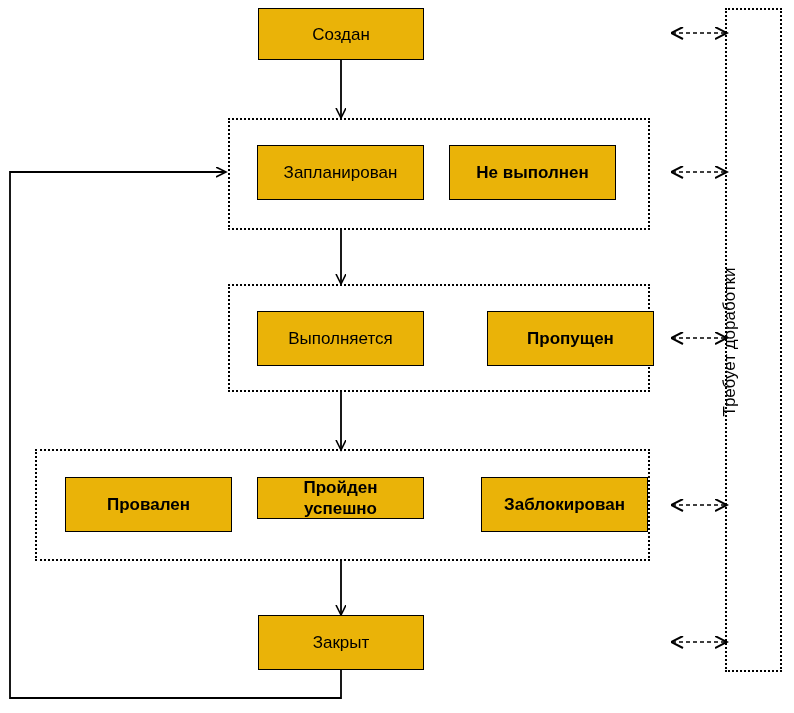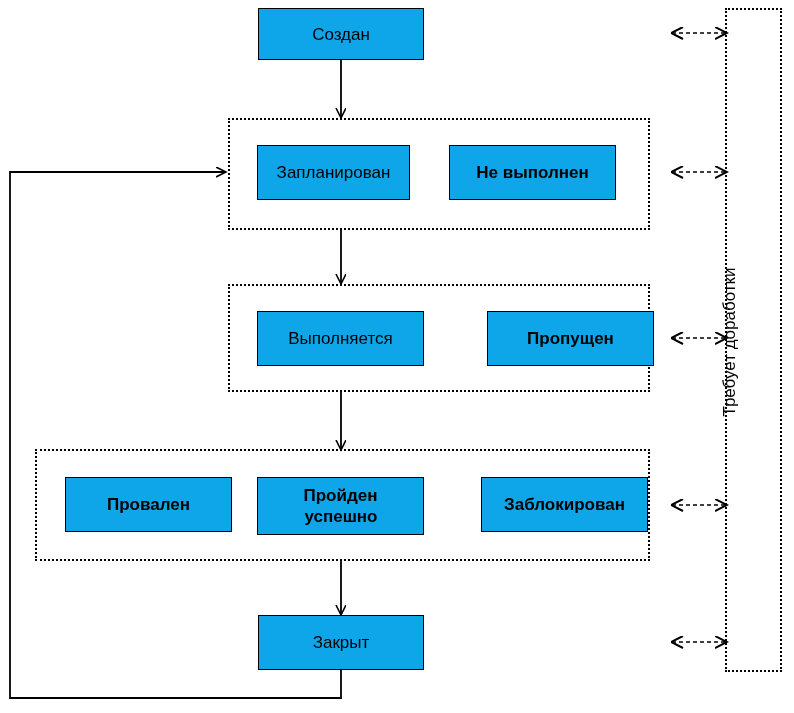--- a/index.html
+++ b/index.html
@@ -15,21 +15,21 @@
     position: relative;
     width: 794px;
     height: 713px;
     background: #ffffff;
     overflow: hidden;
   }
   .node {
     position: absolute;
     box-sizing: border-box;
     border: 1.6px solid #000000;
-    background: #0ea5e9;
+    background: #eab308;
     display: flex;
     align-items: center;
     justify-content: center;
     text-align: center;
     font-size: 17px;
     line-height: 21px;
     color: #000000;
     white-space: pre-line;
   }
   .node.bold { font-weight: bold; }
@@ -101,30 +101,30 @@
   <div class="group" style="left:228px; top:284px; width:422px; height:108px;"></div>
 
   <div class="group" style="left:35px; top:449px; width:615px; height:112px;"></div>
 
   <div class="group" style="left:725px; top:8px; width:57px; height:664px;"></div>
 
   <div class="vlabel" style="left:630px; top:332px; width:200px;">Требует доработки</div>
 
   <div class="node" style="left:258px; top:8px; width:166px; height:52px;">Создан</div>
 
-  <div class="node" style="left:257px; top:145px; width:153px; height:55px;">Запланирован</div>
+  <div class="node" style="left:257px; top:145px; width:167px; height:55px;">Запланирован</div>
 
   <div class="node" style="left:257px; top:311px; width:167px; height:55px;">Выполняется</div>
 
   <div class="node bold" style="left:449px; top:145px; width:167px; height:55px;">Не выполнен</div>
 
   <div class="node bold" style="left:449px; top:311px; width:167px; height:55px;margin-left:38px;">Пропущен</div>
 
   <div class="node bold" style="left:65px; top:477px; width:167px; height:55px;">Провален</div>
 
-  <div class="node bold" style="left:257px; top:477px; width:167px; height:58px;text-align:right;">Пройден
+  <div class="node bold" style="left:257px; top:477px; width:167px; height:42px;">Пройден
 успешно</div>
 
   <div class="node bold" style="left:449px; top:477px; width:167px; height:55px;margin-left:32px;">Заблокирован</div>
 
   <div class="node" style="left:258px; top:615px; width:166px; height:55px;">Закрыт</div>
 
 </div>
 
 </body></html>

